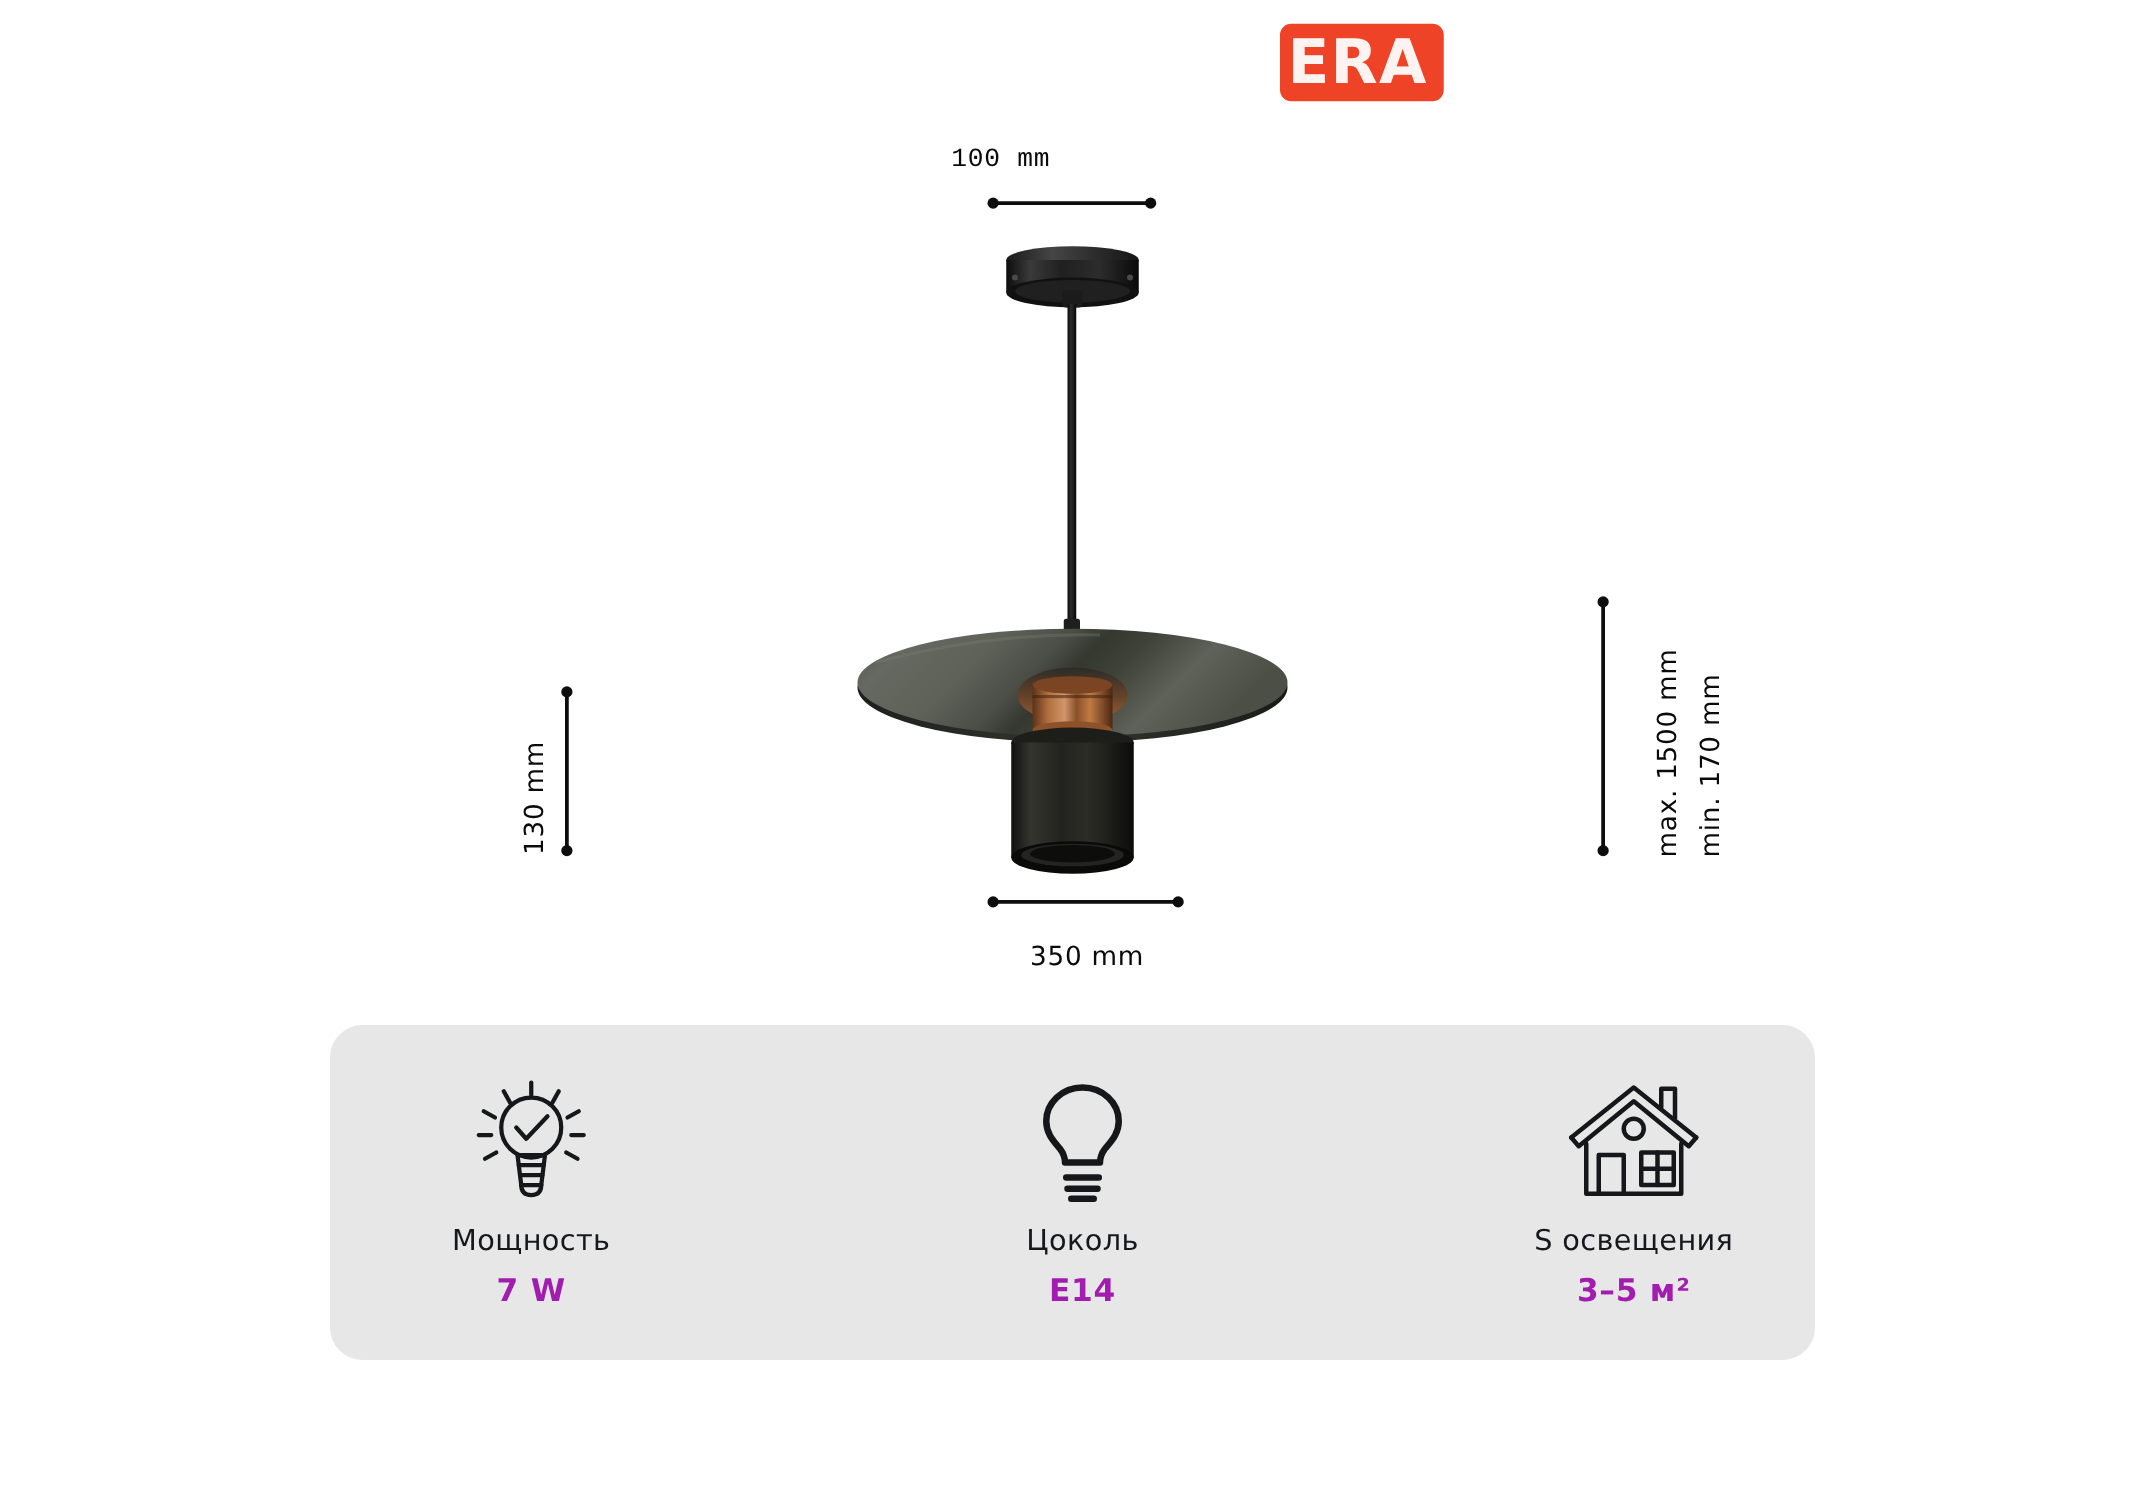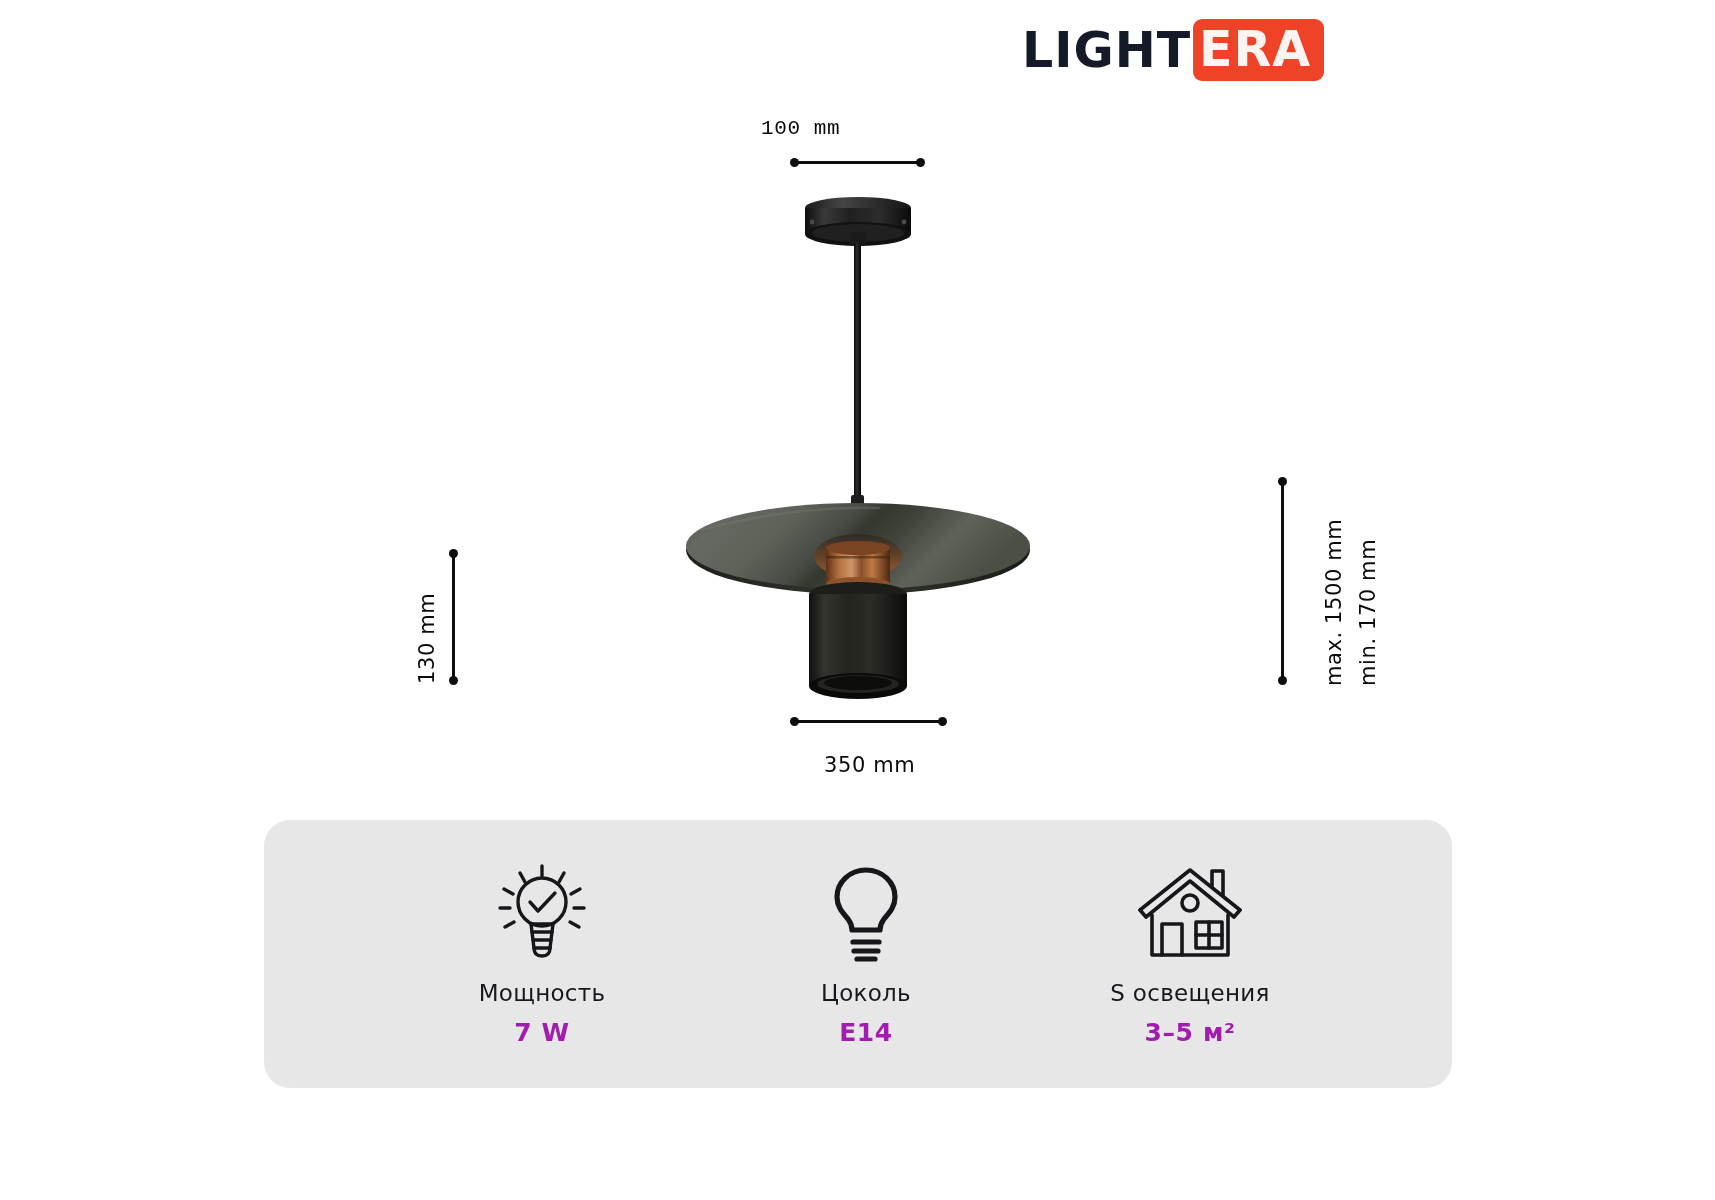--- a/index.html
+++ b/index.html
@@ -101,21 +101,21 @@
 
   
   #spec-panel {
     position: absolute;
     left: 264px; top: 820px;
     width: 1188px; height: 268px;
     background: #e7e7e8;
     border-radius: 26px;
     display: flex;
     align-items: flex-start;
-    justify-content: center;
+    justify-content: space-between;
   }
   .spec-item {
     width: 290px;
     display: flex;
     flex-direction: column;
     align-items: center;
     margin-top: 42px;
   }
   .spec-item:nth-child(1) { margin-left: 16px; margin-right: 34px; }
   .spec-item:nth-child(2) { margin-right: 34px; }
@@ -138,21 +138,20 @@
     letter-spacing: 0.6px;
     white-space: nowrap;
   }
 </style>
 </head>
 <body>
 
 <div id="page">
 
   <div id="logo">
-    <span class="word-light">LIGHT</span>
     <span class="word-era-box">
       <span class="word-era">ERA</span>
     </span>
   </div>
 
   <svg id="lamp" viewBox="0 0 1715 900" xmlns="http://www.w3.org/2000/svg">
     <defs>
       <linearGradient id="gCanopySide" x1="0" y1="0" x2="1" y2="0">
         <stop offset="0" stop-color="#0d0d0d"></stop>
         <stop offset="0.18" stop-color="#3a3a3a"></stop>

